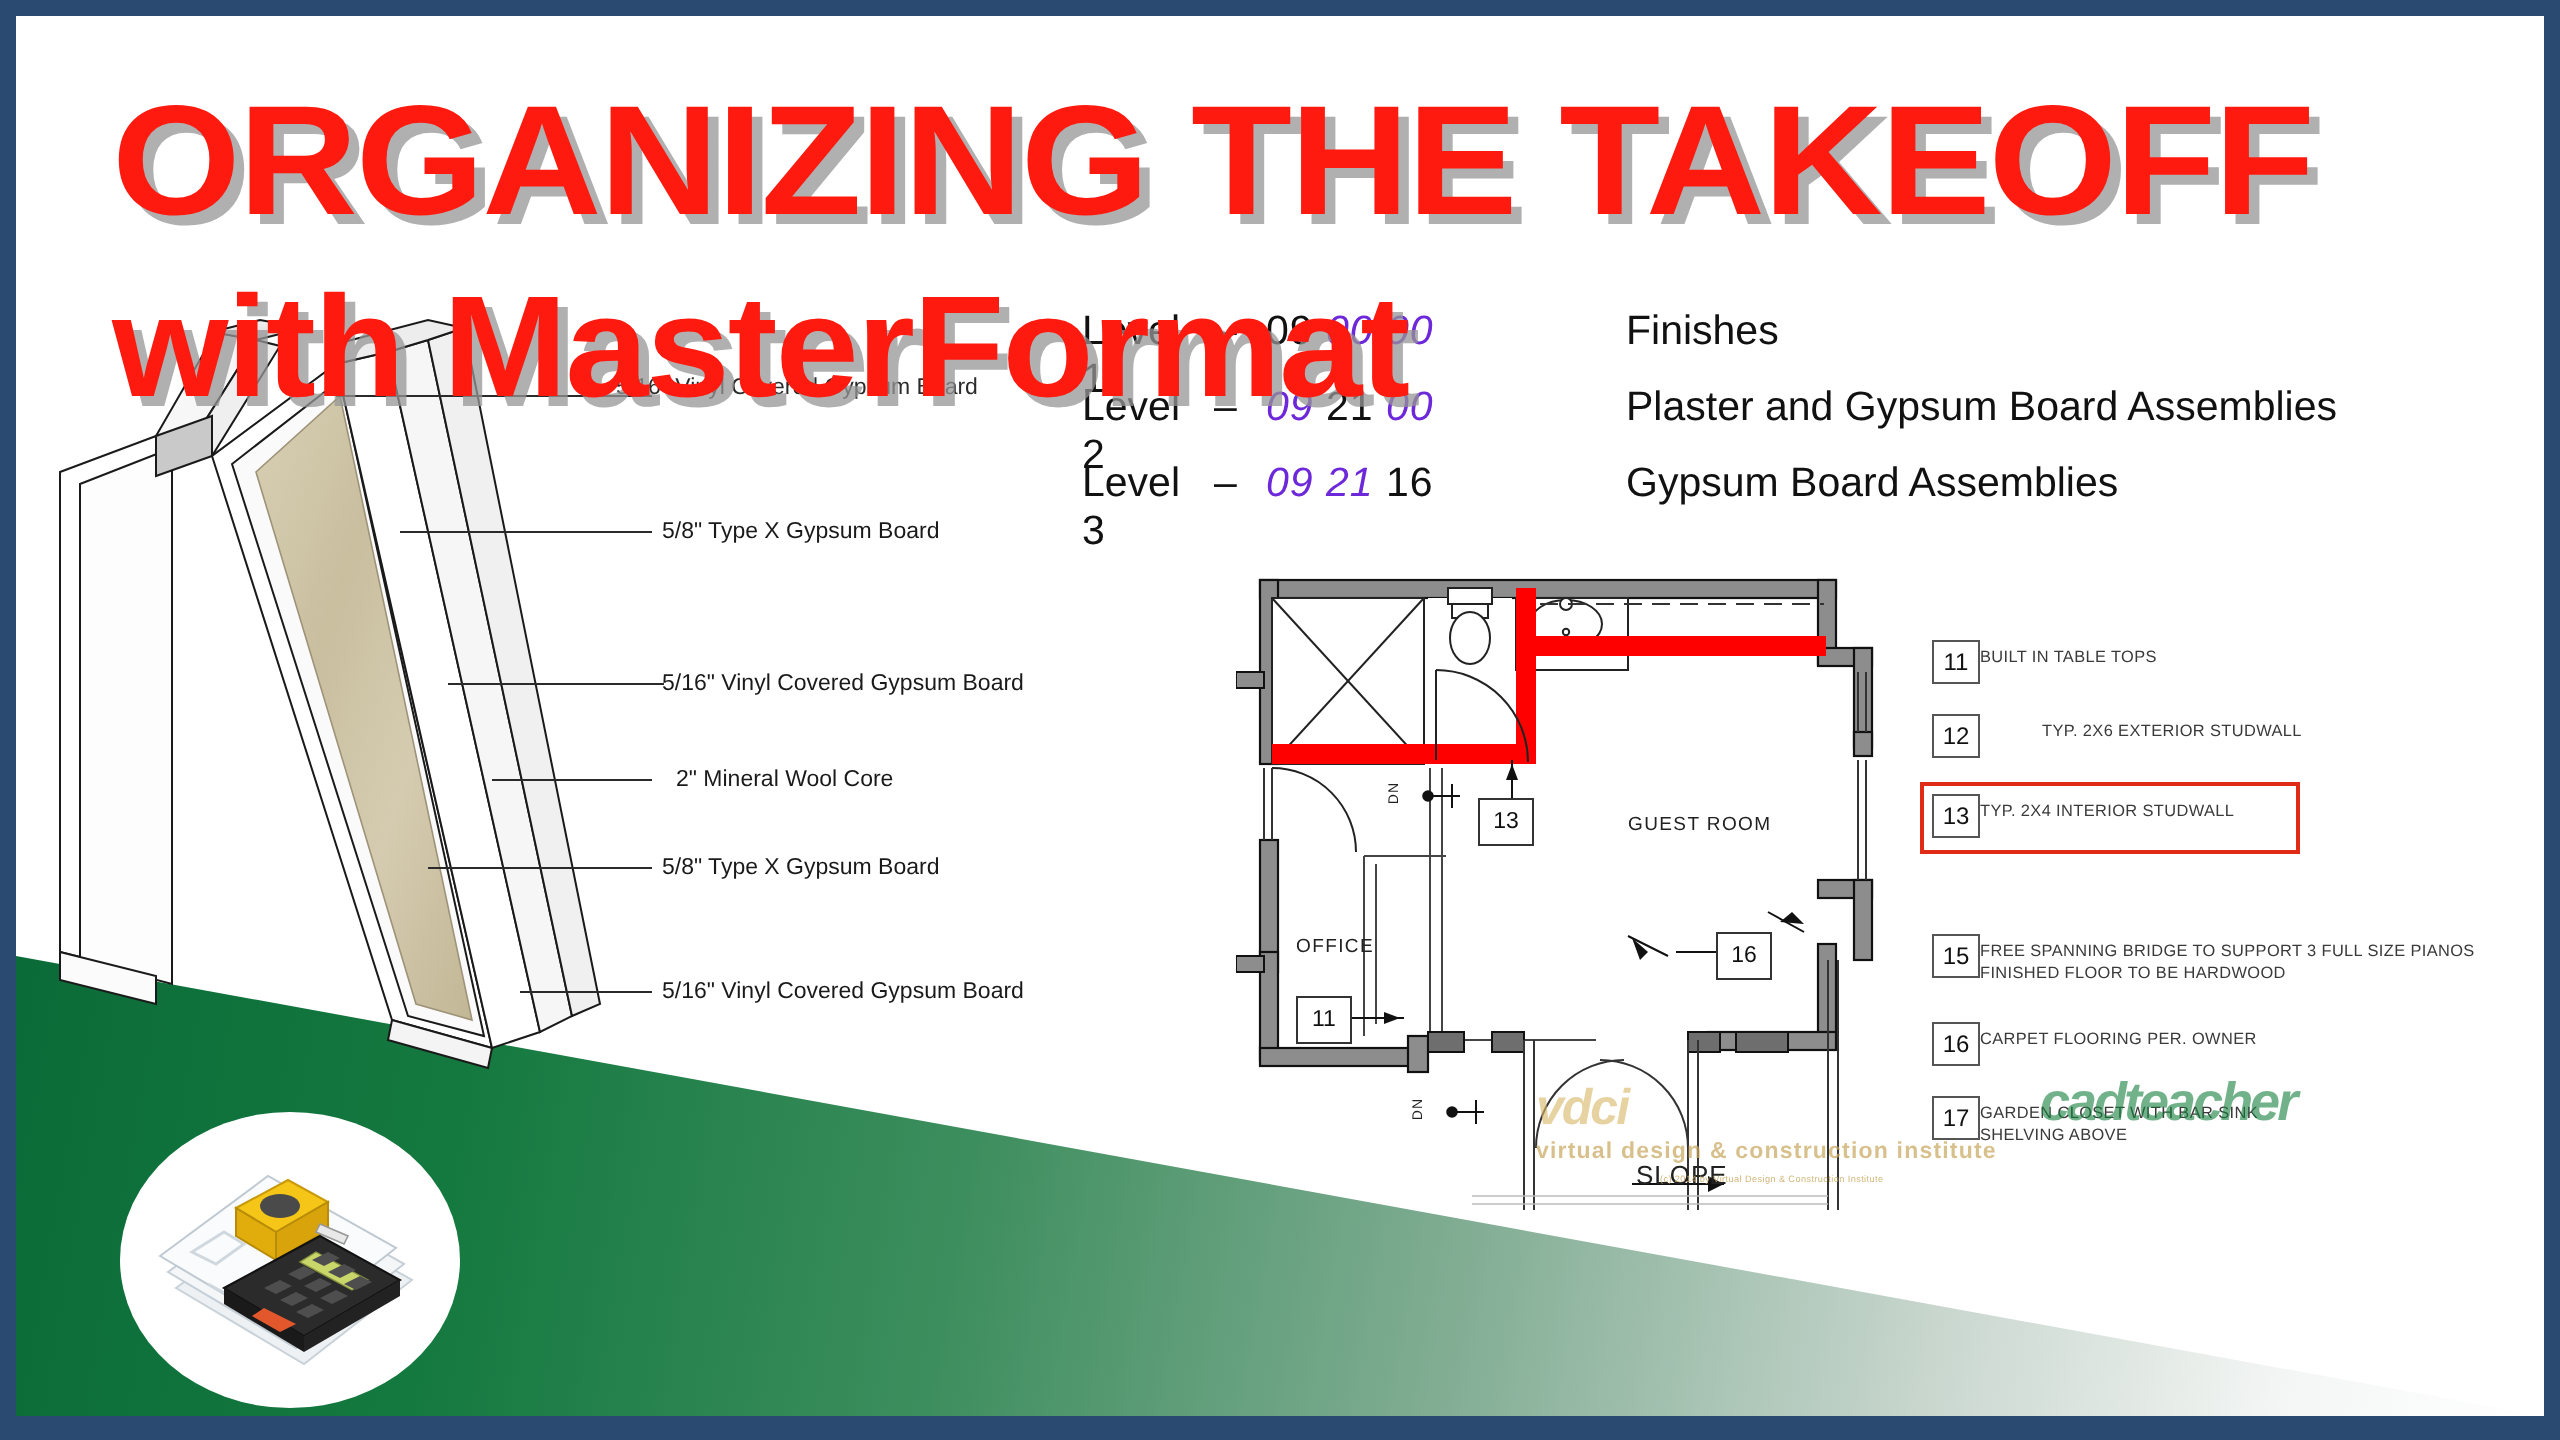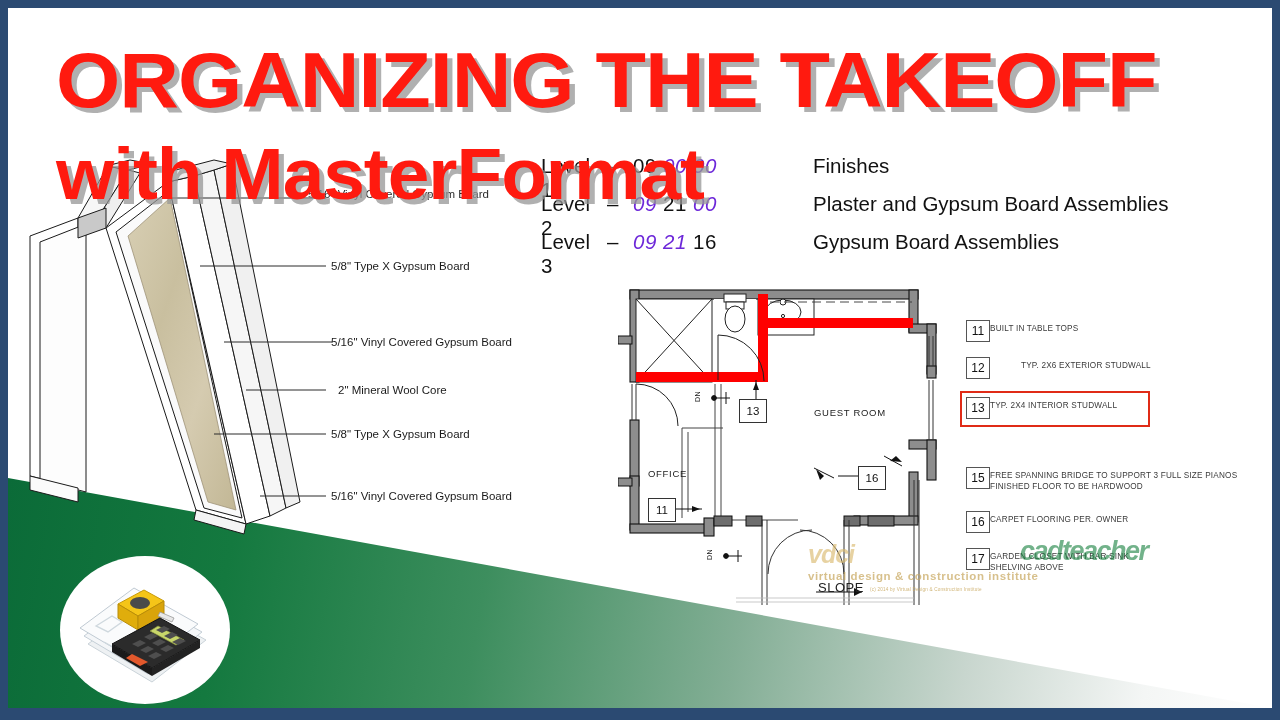--- a/index.html
+++ b/index.html
@@ -51,21 +51,21 @@
   .lg-num{width:22px;height:20px;border:1.3px solid #555;display:flex;align-items:center;
     justify-content:center;font-size:12px;color:#111;background:#fff;flex:none;}
   .lg-txt{font-size:8.2px;color:#3a3a3a;line-height:1.28;padding-top:4px;letter-spacing:.2px;}
   .lg-hl{position:absolute;left:-6px;top:-6px;width:186px;height:32px;border:2.4px solid #e02b17;}
 
   
   .plan{position:absolute;left:610px;top:272px;width:340px;height:335px;}
   .plan svg{display:block;}
 
   
-  .wm-vdci{position:absolute;left:800px;top:532px;z-index:8;pointer-events:none;}
+  .wm-vdci{position:absolute;left:760px;top:532px;z-index:8;pointer-events:none;}
   .wm-vdci .v1{font-size:25px;font-weight:bold;font-style:italic;color:#d9b86a;opacity:.62;
      letter-spacing:-1px;font-family:"Liberation Sans",sans-serif;}
   .wm-vdci .v2{font-size:11.5px;font-weight:bold;color:#c9a961;opacity:.72;letter-spacing:.6px;margin-top:1px;}
   .wm-vdci .v3{font-size:4.6px;color:#c9a961;opacity:.85;margin-top:5px;margin-left:62px;letter-spacing:.2px;}
   .wm-cad{position:absolute;left:1012px;top:528px;z-index:9;pointer-events:none;
      font-size:27px;font-weight:bold;font-style:italic;color:#15803d;opacity:.6;letter-spacing:-1.5px;}
 
   .room-lbl{position:absolute;font-size:9.5px;color:#222;letter-spacing:.7px;}
   .cal-box{position:absolute;width:26px;height:22px;border:1.2px solid #333;background:#fff;
      display:flex;align-items:center;justify-content:center;font-size:11.5px;color:#111;}

